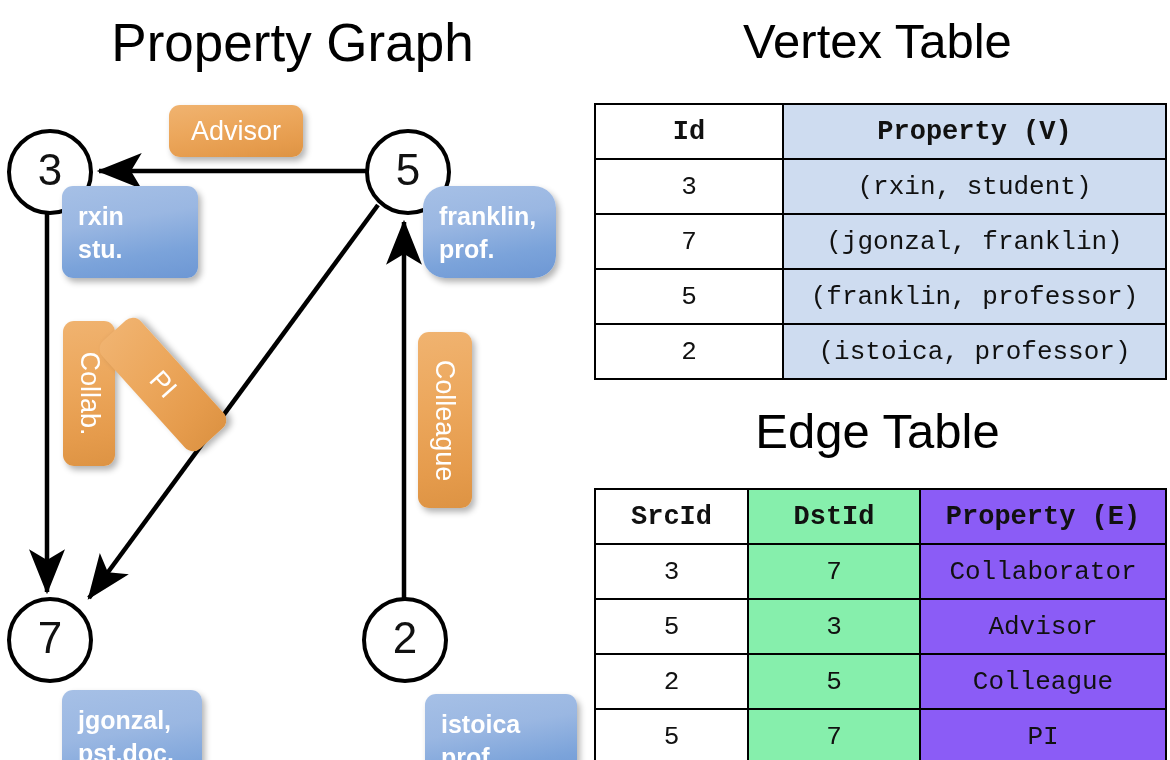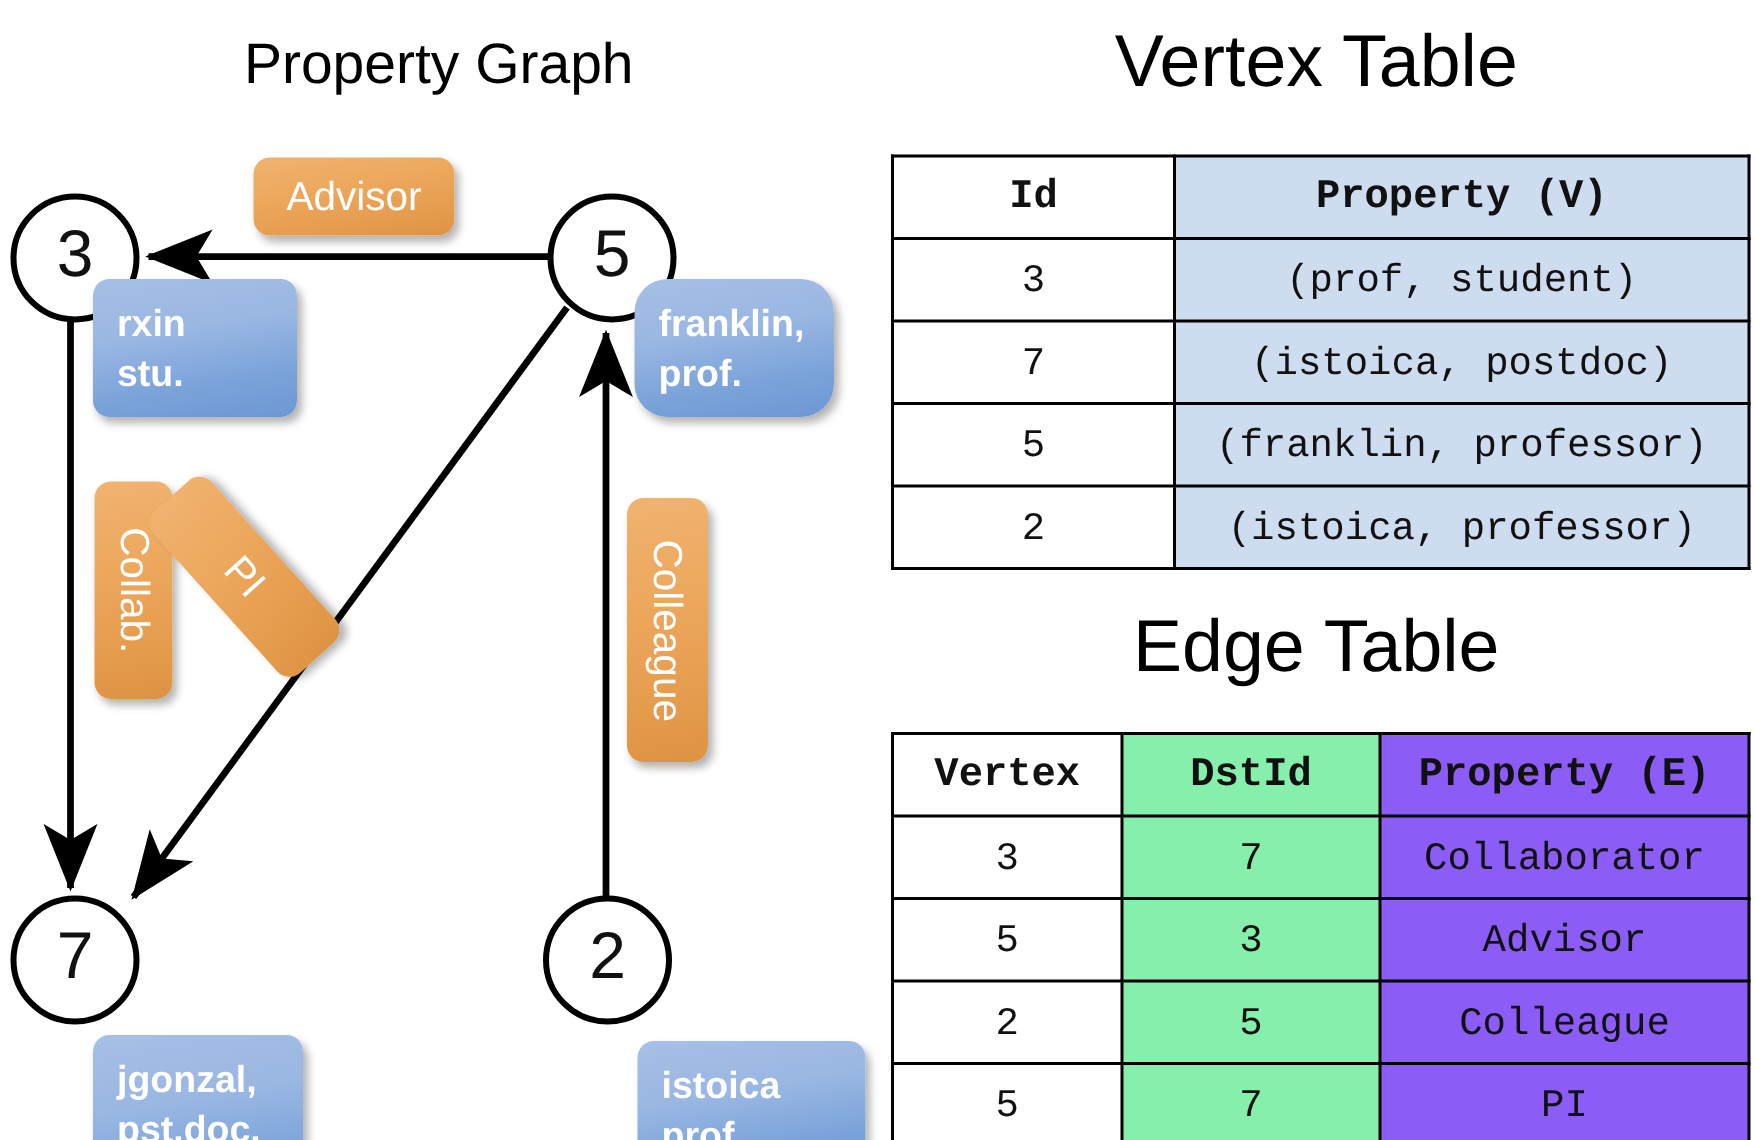--- a/index.html
+++ b/index.html
@@ -10,21 +10,21 @@
   }
   .stage{position:absolute;left:0;top:0;width:1170px;height:760px;}
 
   
   .title{
     position:absolute;text-align:center;
     font-family:"Liberation Sans", sans-serif;
     font-weight:300;color:#000;white-space:nowrap;
     letter-spacing:0px;
   }
-  #title-property-graph{left:0;top:12px;width:585px;font-size:38px;line-height:62px;}
+  #title-property-graph{left:0;top:12px;width:585px;font-size:53px;line-height:62px;}
   #title-vertex-table{left:585px;top:10px;width:585px;font-size:49px;line-height:62px;}
   #title-edge-table{left:585px;top:400px;width:585px;font-size:49px;line-height:62px;}
 
   
   #graph-svg{position:absolute;left:0;top:0;width:585px;height:760px;}
 
   
   .node{
     position:absolute;width:86px;height:86px;border:4px solid #000;
     border-radius:50%;background:#fff;box-sizing:border-box;
@@ -170,41 +170,41 @@
   <table class="tbl" id="vertex-table">
     <thead>
       <tr>
         <th class="c-id">Id</th>
         <th class="c-prop">Property (V)</th>
       </tr>
     </thead>
     <tbody>
       <tr>
         <td class="c-id">3</td>
-        <td class="c-prop">(prof, student)</td>
+        <td class="c-prop">(rxin, student)</td>
       </tr>
       <tr>
         <td class="c-id">7</td>
-        <td class="c-prop">(istoica, postdoc)</td>
+        <td class="c-prop">(jgonzal, franklin)</td>
       </tr>
       <tr>
         <td class="c-id">5</td>
         <td class="c-prop">(franklin, professor)</td>
       </tr>
       <tr>
         <td class="c-id">2</td>
         <td class="c-prop">(istoica, professor)</td>
       </tr>
     </tbody>
   </table>
 
   <table class="tbl" id="edge-table">
     <thead>
       <tr>
-        <th class="c-src">Vertex</th>
+        <th class="c-src">SrcId</th>
         <th class="c-dst">DstId</th>
         <th class="c-prop">Property (E)</th>
       </tr>
     </thead>
     <tbody>
       <tr>
         <td class="c-src">3</td>
         <td class="c-dst">7</td>
         <td class="c-prop">Collaborator</td>
       </tr>

